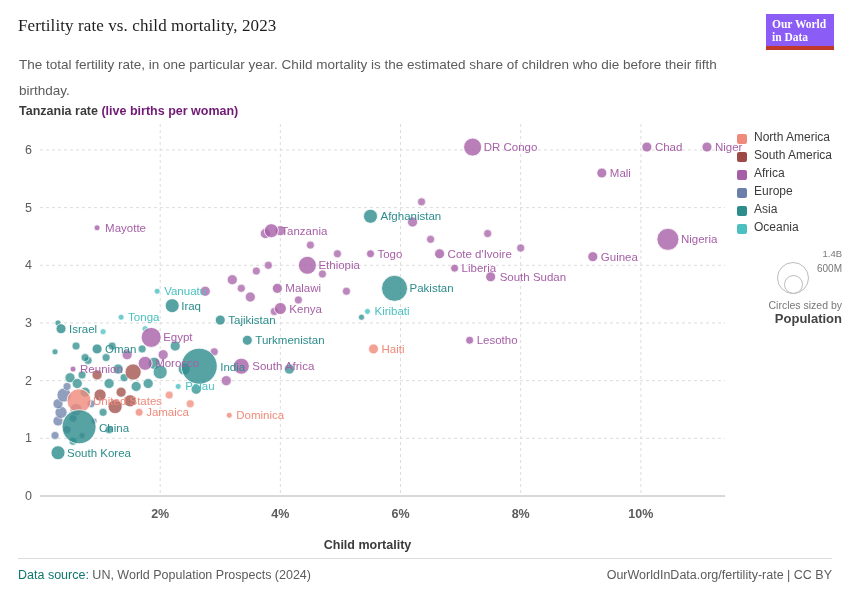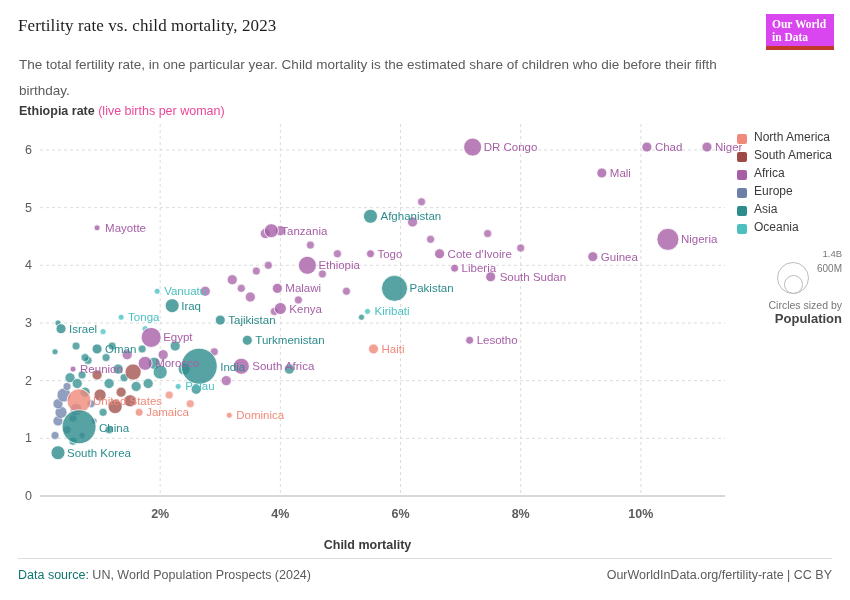--- a/index.html
+++ b/index.html
@@ -41,21 +41,21 @@
     line-height: 26px;
     color: #5b5b5b;
   }
 
   .owid-logo {
     position: absolute;
     right: 16px;
     top: 14px;
     width: 68px;
     height: 36px;
-    background: #d946ef;
+    background: #8b5cf6;
     border-bottom: 4px solid #c0392b;
     color: #ffffff;
     font-family: "Liberation Serif", serif;
     font-size: 11.5px;
     font-weight: 700;
     line-height: 13px;
     padding: 4px 6px 0 6px;
     box-sizing: border-box;
   }
 
@@ -64,22 +64,22 @@
     position: absolute;
     left: 19px;
     top: 104px;
     font-size: 12.5px;
     color: #3b3b3b;
   }
   .y-axis-title b {
     font-weight: 700;
   }
   .y-axis-title span.unit {
-    color: #ec4899;
-    font-weight: 400;
+    color: #701a75;
+    font-weight: 700;
   }
   .x-axis-title {
     position: absolute;
     left: 0;
     top: 538px;
     width: 735px;
     text-align: center;
     font-size: 12.5px;
     font-weight: 700;
     color: #3b3b3b;
@@ -221,21 +221,21 @@
 
   <div class="title">Fertility rate vs. child mortality, 2023</div>
   <div class="subtitle">The total fertility rate, in one particular year. Child mortality is the estimated share of children who die before their fifth birthday.</div>
 
   <div class="owid-logo">
     <div>Our World</div>
     <div>in Data</div>
   </div>
 
   <div class="y-axis-title">
-    <b>Ethiopia rate</b>
+    <b>Tanzania rate</b>
     <span class="unit">(live births per woman)</span>
   </div>
 
   <div id="plot">
     <svg id="plot-svg" width="685" height="372">
         <line x1="120.17543859649122" y1="0" x2="120.17543859649122" y2="372" class="gridline"></line>
         <line x1="240.35087719298244" y1="0" x2="240.35087719298244" y2="372" class="gridline"></line>
         <line x1="360.52631578947364" y1="0" x2="360.52631578947364" y2="372" class="gridline"></line>
         <line x1="480.7017543859649" y1="0" x2="480.7017543859649" y2="372" class="gridline"></line>
         <line x1="600.8771929824561" y1="0" x2="600.8771929824561" y2="372" class="gridline"></line>

